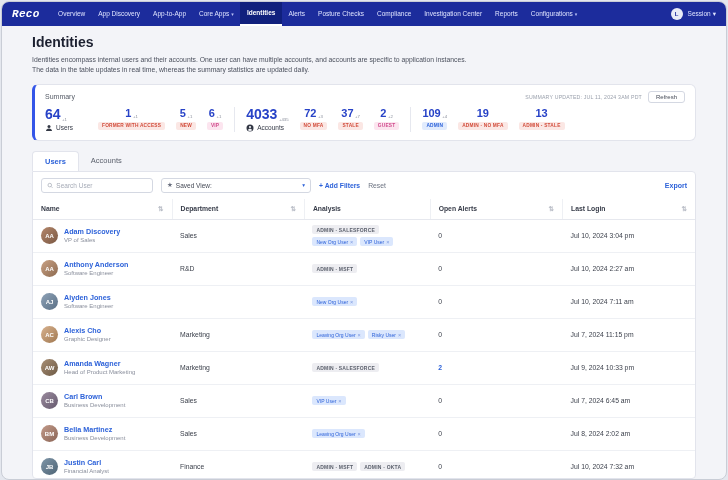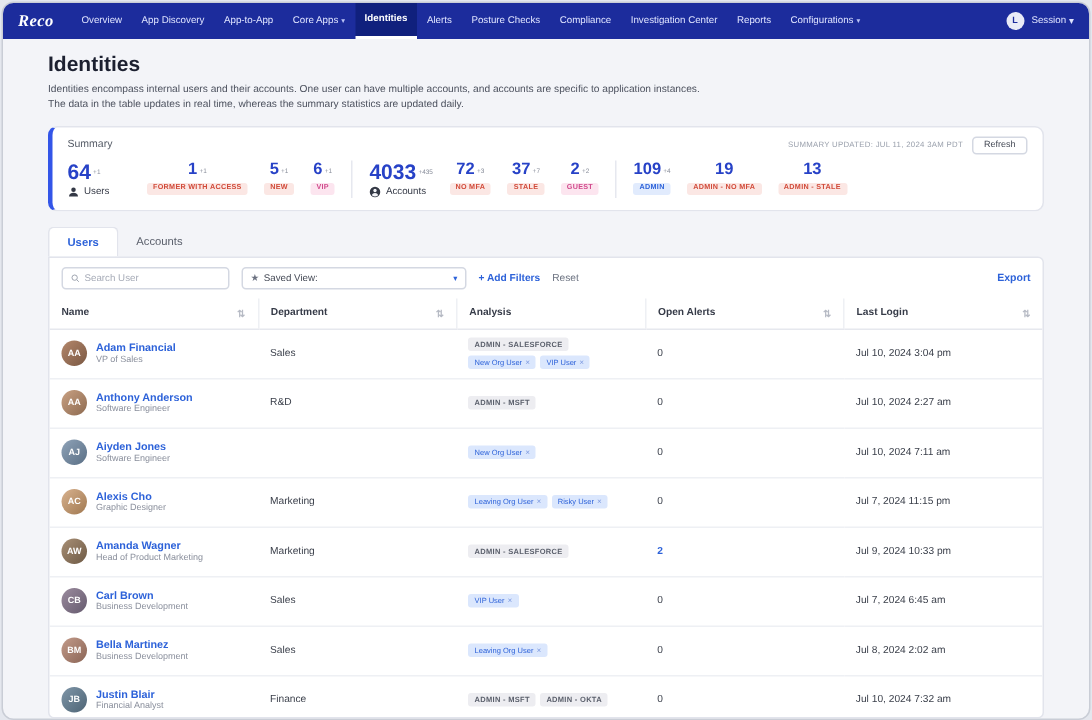--- a/index.html
+++ b/index.html
@@ -2,21 +2,21 @@
 <html><head>
 <meta charset="utf-8">
 <style>
   * { box-sizing: border-box; margin: 0; padding: 0; }
   html, body { width: 728px; height: 480px; overflow: hidden; }
   body { background: #e4e7ee; font-family: "Liberation Sans", sans-serif; }
   .app { width: 726px; height: 479px; margin: 0.5px auto; background: #f3f4f8; border: 1px solid #c9cdd6; border-radius: 8px; overflow: hidden; display: flex; flex-direction: column; }
 
   
   .topnav { height: 24px; background: #1c2c9c; display: flex; align-items: center; padding: 0 10px; flex-shrink: 0; }
-  .logo { font-family: Liberation Serif, serif; font-style: italic; font-weight: bold; font-size: 11px; color: #ffffff; margin-right: 12px; letter-spacing: 0.3px; }
+  .logo { font-family: Liberation Mono, monospace; font-style: italic; font-weight: bold; font-size: 11px; color: #ffffff; margin-right: 12px; letter-spacing: 0.3px; }
   .nav-items { display: flex; height: 100%; align-items: stretch; }
   .nav-item { display: flex; align-items: center; gap: 2px; padding: 0 6.5px; font-size: 6.5px; color: #dfe4ff; cursor: pointer; white-space: nowrap; }
   .nav-item.active { background: #10207d; border-bottom: 2px solid #ffffff; color: #ffffff; font-weight: bold; }
   .nav-item .chev { font-size: 5px; color: #b9c2f5; }
   .nav-right { margin-left: auto; display: flex; align-items: center; gap: 5px; }
   .nav-avatar { width: 12px; height: 12px; border-radius: 50%; background: #e8ebf7; color: #1c2c9c; font-size: 6px; font-weight: bold; display: flex; align-items: center; justify-content: center; cursor: pointer; }
   .session { font-size: 6.5px; color: #dfe4ff; display: flex; align-items: center; gap: 2px; cursor: pointer; }
 
   
   .content { padding: 8px 30px 0; flex: 1; display: flex; flex-direction: column; overflow: hidden; }
@@ -27,21 +27,21 @@
   .summary-card { margin-top: 8px; background: #ffffff; border: 1px solid #e2e4ec; border-left: 3px solid #3355e8; border-radius: 6px; padding: 6px 10px 8px; }
   .summary-head { display: flex; align-items: center; }
   .summary-label { font-size: 7px; color: #555b66; }
   .summary-updated { margin-left: auto; font-size: 5.2px; color: #9aa0ac; letter-spacing: 0.2px; margin-right: 6px; }
   .refresh-btn { font-size: 6px; color: #454a56; background: #fff; border: 1px solid #d4d8e2; border-radius: 3px; padding: 2px 7px; cursor: pointer; }
   .summary-row { display: flex; align-items: flex-start; margin-top: 4px; gap: 11px; }
   .big-stat { display: flex; flex-direction: column; align-items: flex-start; min-width: 42px; }
   .big-num { font-size: 14px; font-weight: bold; color: #2742c7; line-height: 1.1; }
   .big-sub { display: flex; align-items: center; gap: 3px; font-size: 6.5px; color: #333845; margin-top: 2px; }
   .stat { display: flex; flex-direction: column; align-items: center; }
-  .stat-top { display: flex; align-items: center; gap: 1.5px; }
+  .stat-top { display: flex; align-items: flex-end; gap: 1.5px; }
   .stat-num { font-size: 11px; font-weight: bold; color: #2742c7; line-height: 1.1; }
   .stat-delta { font-size: 4.3px; color: #8a8f9c; margin-top: 1px; }
   .badge { margin-top: 3px; font-size: 4.8px; font-weight: bold; padding: 1.5px 4px; border-radius: 2px; white-space: nowrap; letter-spacing: 0.2px; }
   .badge.red { background: #fbe7e4; color: #d14b3a; }
   .badge.pink { background: #fce5ef; color: #d04a8c; }
   .badge.blue { background: #e1ebfd; color: #2d62d9; }
   .vdiv { width: 1px; align-self: stretch; background: #e6e8ef; }
 
   
   .tabs { display: flex; margin-top: 10px; }
@@ -295,21 +295,21 @@
             <th><span>Open Alerts</span><span class="sort">⇅</span></th>
             <th><span>Last Login</span><span class="sort">⇅</span></th>
           </tr>
         </thead>
         <tbody>
           <tr>
             <td>
                 <div class="name-cell">
                   <div class="avatar">AA</div>
                   <div>
-                    <div class="p-name">Adam Financial</div>
+                    <div class="p-name">Adam Discovery</div>
                     <div class="p-title">VP of Sales</div>
                   </div>
                 </div>
               </td>
             <td>Sales</td>
             <td>
                 <div class="tags">
                   <span class="tag gray">ADMIN - SALESFORCE</span>
                   <span class="tag blue">
                     <span>New Org User</span>
@@ -452,21 +452,21 @@
                 </div>
               </td>
             <td><span class="alerts-zero">0</span></td>
             <td>Jul 8, 2024 2:02 am</td>
           </tr>
           <tr>
             <td>
                 <div class="name-cell">
                   <div class="avatar">JB</div>
                   <div>
-                    <div class="p-name">Justin Blair</div>
+                    <div class="p-name">Justin Carl</div>
                     <div class="p-title">Financial Analyst</div>
                   </div>
                 </div>
               </td>
             <td>Finance</td>
             <td>
                 <div class="tags">
                   <span class="tag gray">ADMIN - MSFT</span>
                   <span class="tag gray">ADMIN - OKTA</span>
                 </div>

